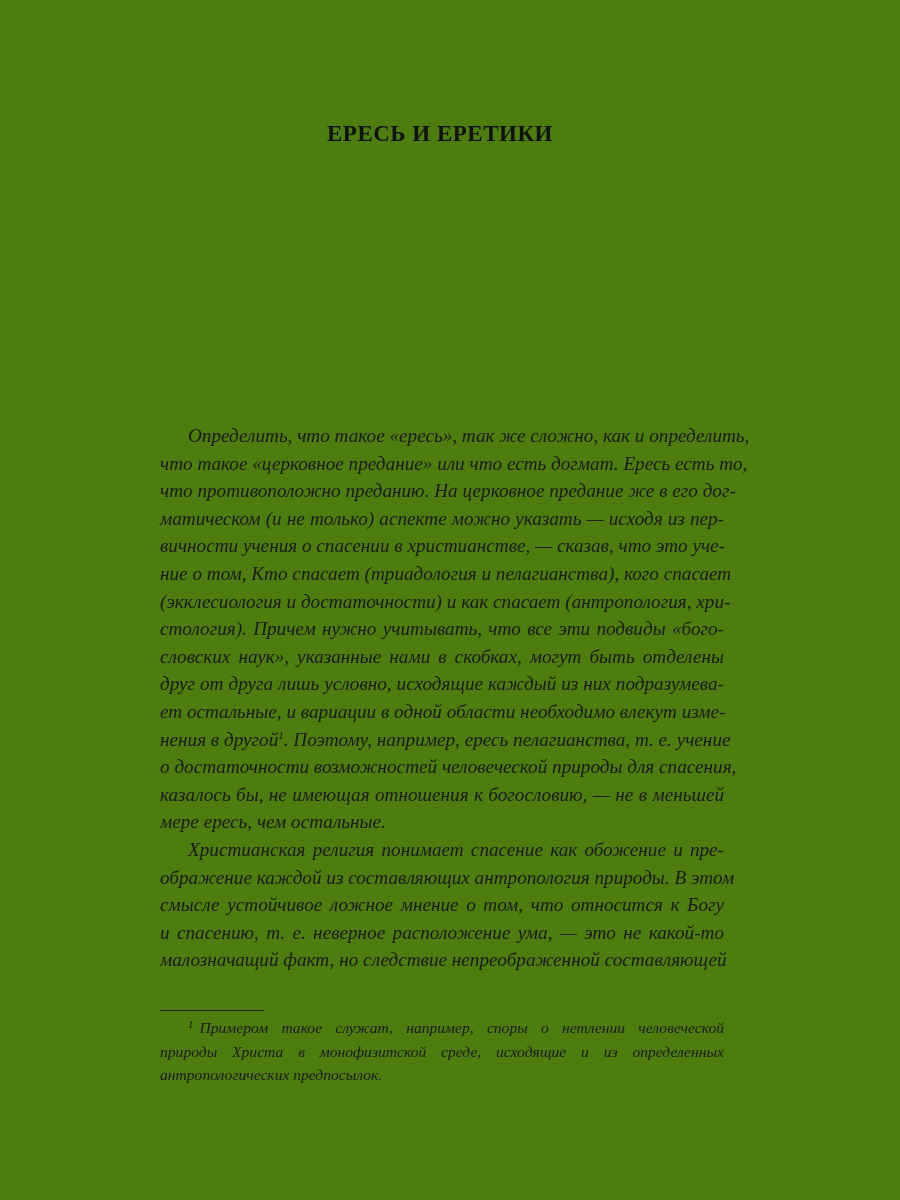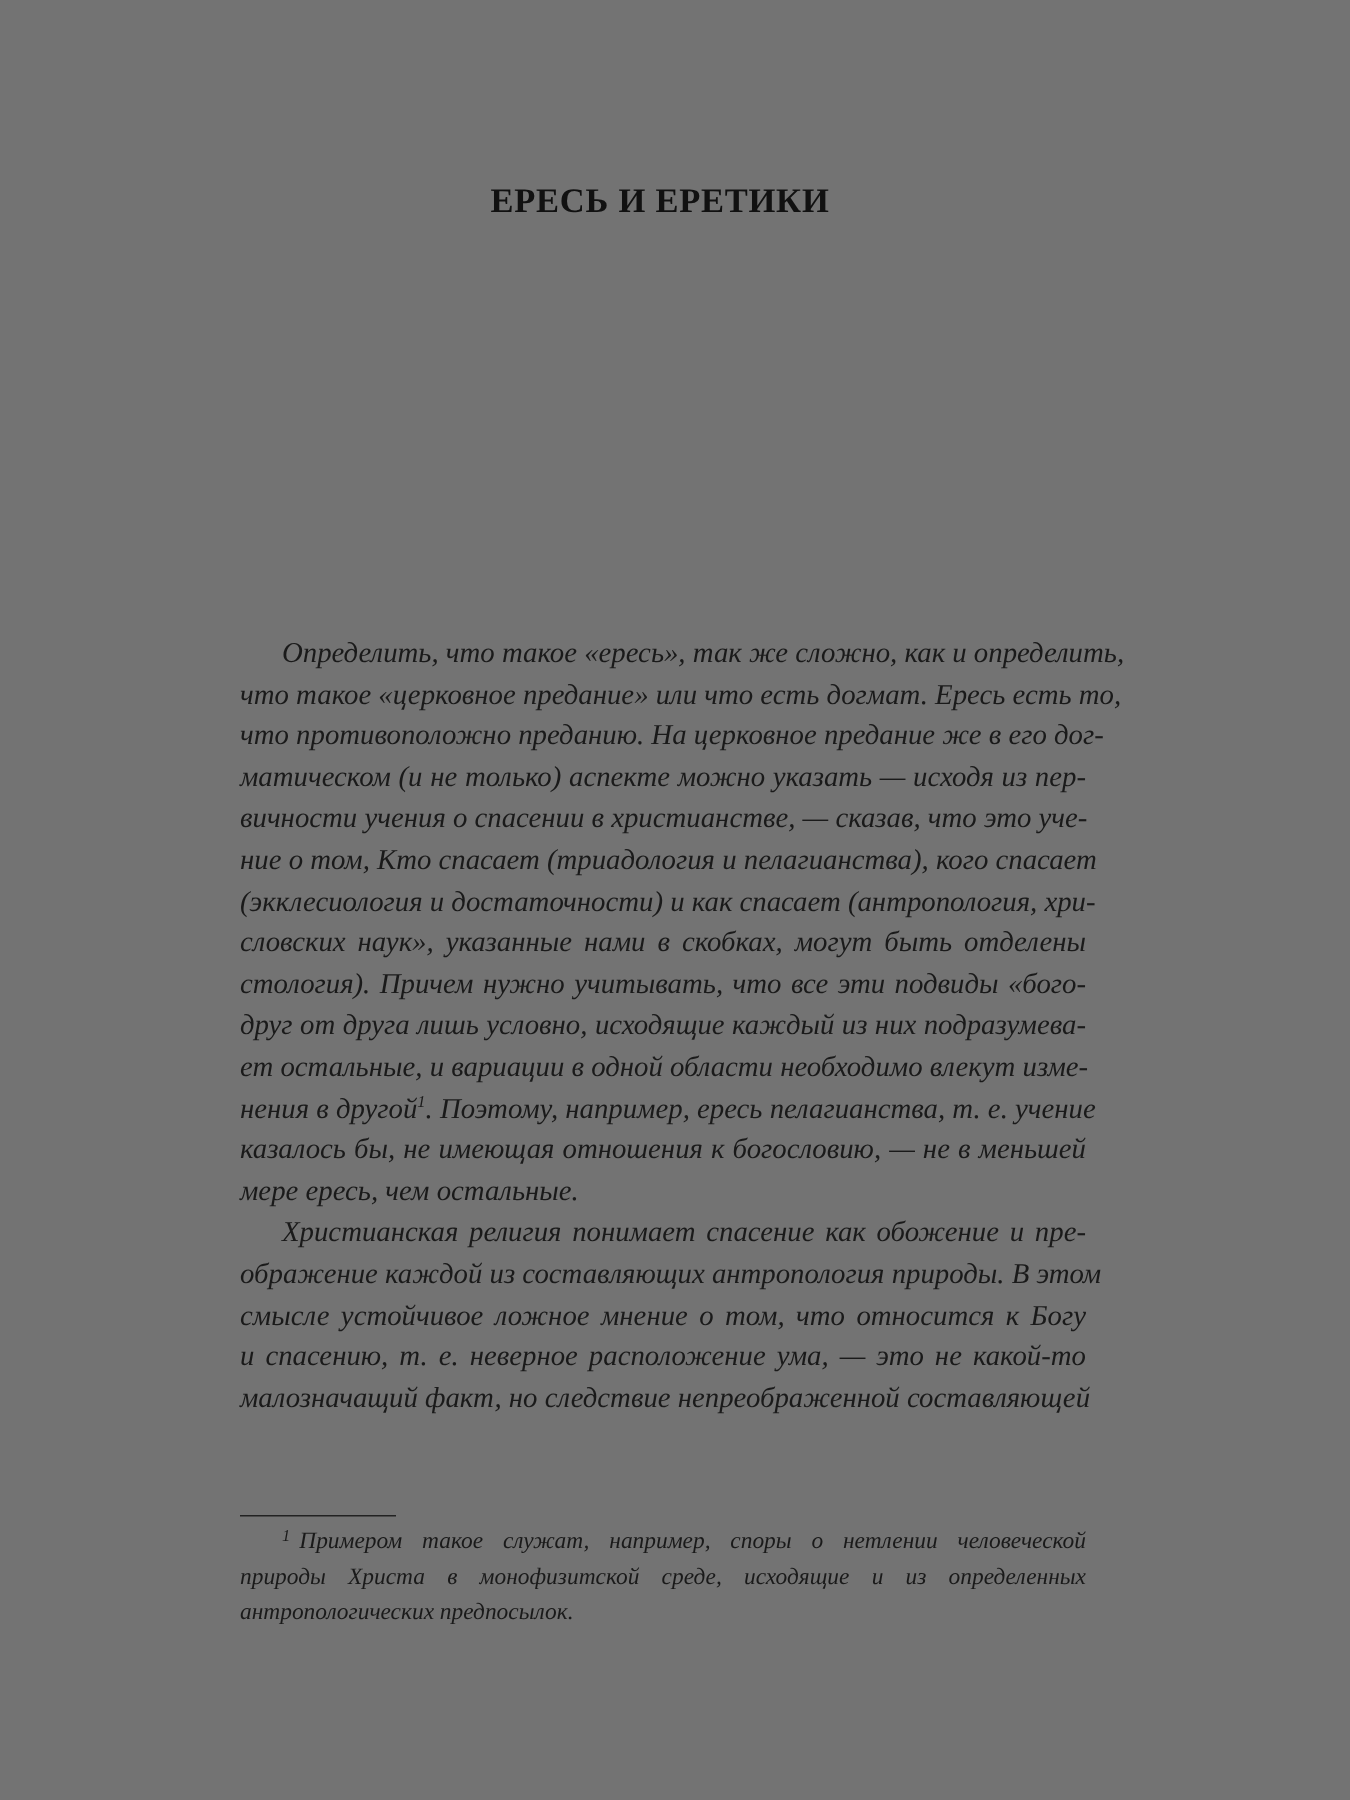--- a/index.html
+++ b/index.html
@@ -12,21 +12,21 @@
       height: 1200px;
       position: relative;
       overflow: hidden;
       font-family: "Liberation Serif", "DejaVu Serif", serif;
       color: #1a1a1a;
     }
     .page {
       position: absolute;
       left: 0; top: 0;
       width: 900px; height: 1200px;
-      background: #737373;
+      background: #4d7c0f;
     }
     .chapter-title {
       position: absolute;
       top: 121px;
       left: 0;
       width: 880px;
       text-align: center;
       font-family: "Liberation Serif", "DejaVu Serif", serif;
       font-weight: bold;
       font-size: 23px;
@@ -95,25 +95,26 @@
   <div class="body-text">
 
     <div>
       <span class="line indent">Определить, что такое «ересь», так же сложно, как и определить,</span>
       <span class="line">что такое «церковное предание» или что есть догмат. Ересь есть то,</span>
       <span class="line">что противоположно преданию. На церковное предание же в его дог-</span>
       <span class="line">матическом (и не только) аспекте можно указать — исходя из пер-</span>
       <span class="line">вичности учения о спасении в христианстве, — сказав, что это уче-</span>
       <span class="line">ние о том, Кто спасает (триадология и пелагианства), кого спасает</span>
       <span class="line">(экклесиология и достаточности) и как спасает (антропология, хри-</span>
+      <span class="line">стология). Причем нужно учитывать, что все эти подвиды «бого-</span>
       <span class="line">словских наук», указанные нами в скобках, могут быть отделены</span>
-      <span class="line">стология). Причем нужно учитывать, что все эти подвиды «бого-</span>
       <span class="line">друг от друга лишь условно, исходящие каждый из них подразумева-</span>
       <span class="line">ет остальные, и вариации в одной области необходимо влекут изме-</span>
       <span class="line"><span>нения в другой</span><sup class="fnref">1</sup><span>. Поэтому, например, ересь пелагианства, т. е. учение</span></span>
+      <span class="line">о достаточности возможностей человеческой природы для спасения,</span>
       <span class="line">казалось бы, не имеющая отношения к богословию, — не в меньшей</span>
       <span class="line last">мере ересь, чем остальные.</span>
     </div>
 
     <div>
       <span class="line indent">Христианская религия понимает спасение как обожение и пре-</span>
       <span class="line">ображение каждой из составляющих антропология природы. В этом</span>
       <span class="line">смысле устойчивое ложное мнение о том, что относится к Богу</span>
       <span class="line">и спасению, т. е. неверное расположение ума, — это не какой-то</span>
       <span class="line">малозначащий факт, но следствие непреображенной составляющей</span>

